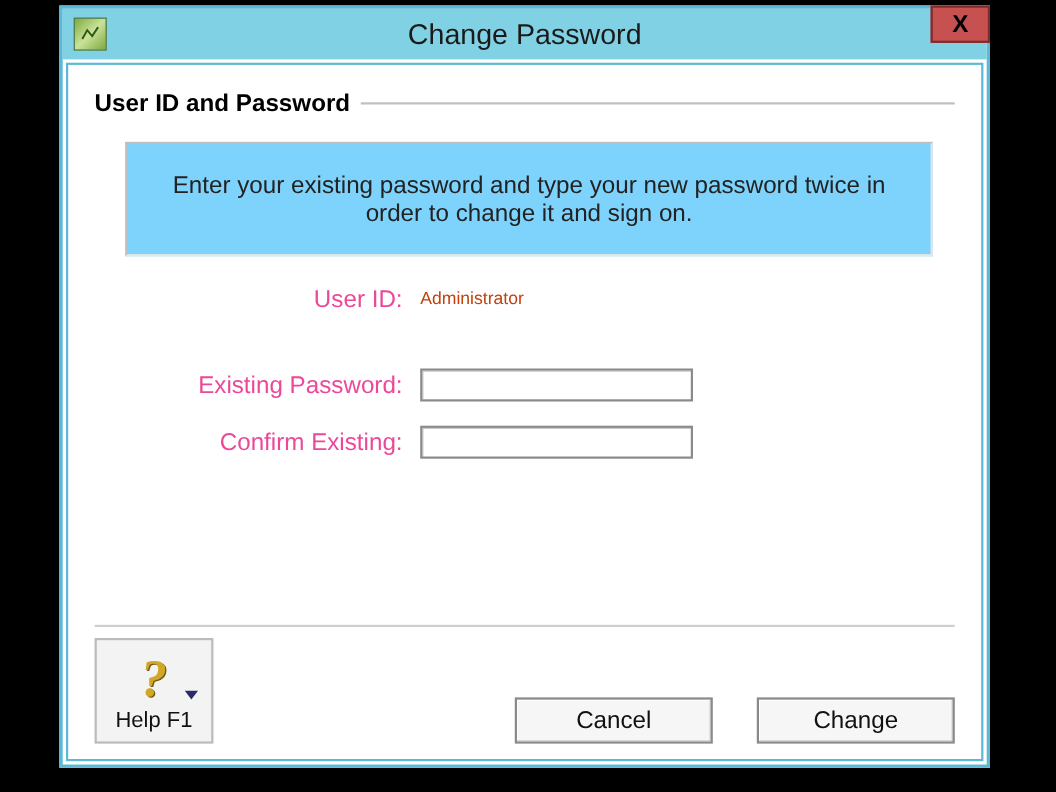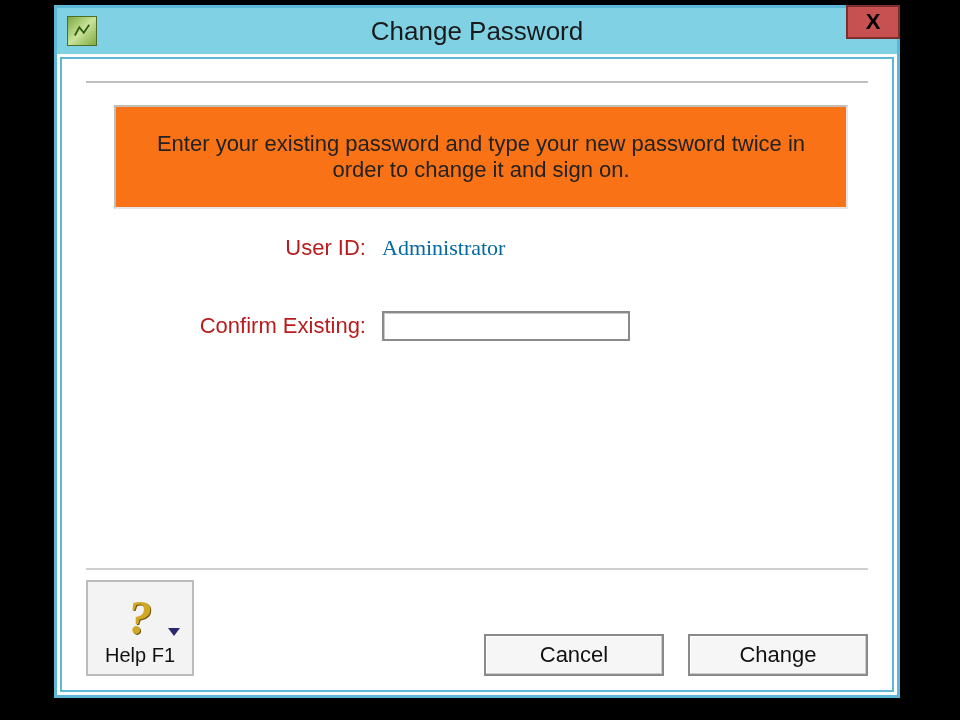--- a/index.html
+++ b/index.html
@@ -96,41 +96,40 @@
   }
   .instruction-box {
     margin: 0 20px 1px 28px;
     border: 2px solid #bfbfbf;
     padding: 24px 28px;
     text-align: center;
     font-size: 22px;
     color: #222;
     border-bottom-color: #e6e6e6;
     border-right-color: #e6e6e6;
-    background: #f97316;
+    background: #7dd3fc;
   }
   .form-area {
     margin-top: 26px;
   }
   .row {
     display: flex;
     align-items: center;
     margin-bottom: 22px;
   }
   .label {
     width: 280px;
     text-align: right;
     font-size: 22px;
-    color: #b91c1c;
+    color: #ec4899;
     padding-right: 16px;
   }
   .value-text {
-    font-size: 22px;
-    color: #0369a1;
-    font-family: Liberation Serif, serif;
+    font-size: 16px;
+    color: #c2410c;
   }
   input.text-field {
     width: 236px;
     height: 26px;
     border: 2px solid #8a8a8a;
     background: #fff;
     font-size: 18px;
     padding: 0 4px;
     box-shadow: inset 1px 1px 0 #c9c9c9;
   }
@@ -183,21 +182,21 @@
     border-top: 8px solid #2a2a6a;
   }
   .help-btn .help-label {
     font-size: 20px;
     color: #111;
     margin-top: 4px;
     text-align: center;
   }
   .action-buttons {
     display: flex;
-    gap: 24px;
+    gap: 40px;
   }
   .btn {
     min-width: 176px;
     height: 38px;
     border: 2px solid #8a8a8a;
     background: #f6f6f6;
     font-size: 22px;
     color: #111;
     display: flex;
     align-items: center;
@@ -220,36 +219,41 @@
       </div>
       <div class="title-text">Change Password</div>
       <div class="close-btn">
         <span>X</span>
       </div>
     </div>
 
     <div class="client">
 
       <div class="group-header">
+        <div class="group-title">User ID and Password</div>
         <div class="group-line"></div>
       </div>
 
       <div class="instruction-box">
         <span>Enter your existing password and type your new password twice in order to change it and sign on.</span>
       </div>
 
       <div class="form-area">
 
         <div class="row">
           <div class="label">User ID:</div>
           <div class="value-text">Administrator</div>
         </div>
 
         <div style="height:28px"></div>
 
+        <div class="row">
+          <div class="label">Existing Password:</div>
+          <input type="password" class="text-field" value="" style="">
+        </div>
 
 
         <div class="row">
           <div class="label">Confirm Existing:</div>
           <input type="password" class="text-field" value="" style="">
         </div>
 
       </div>
 
       <div class="bottom-bar">

